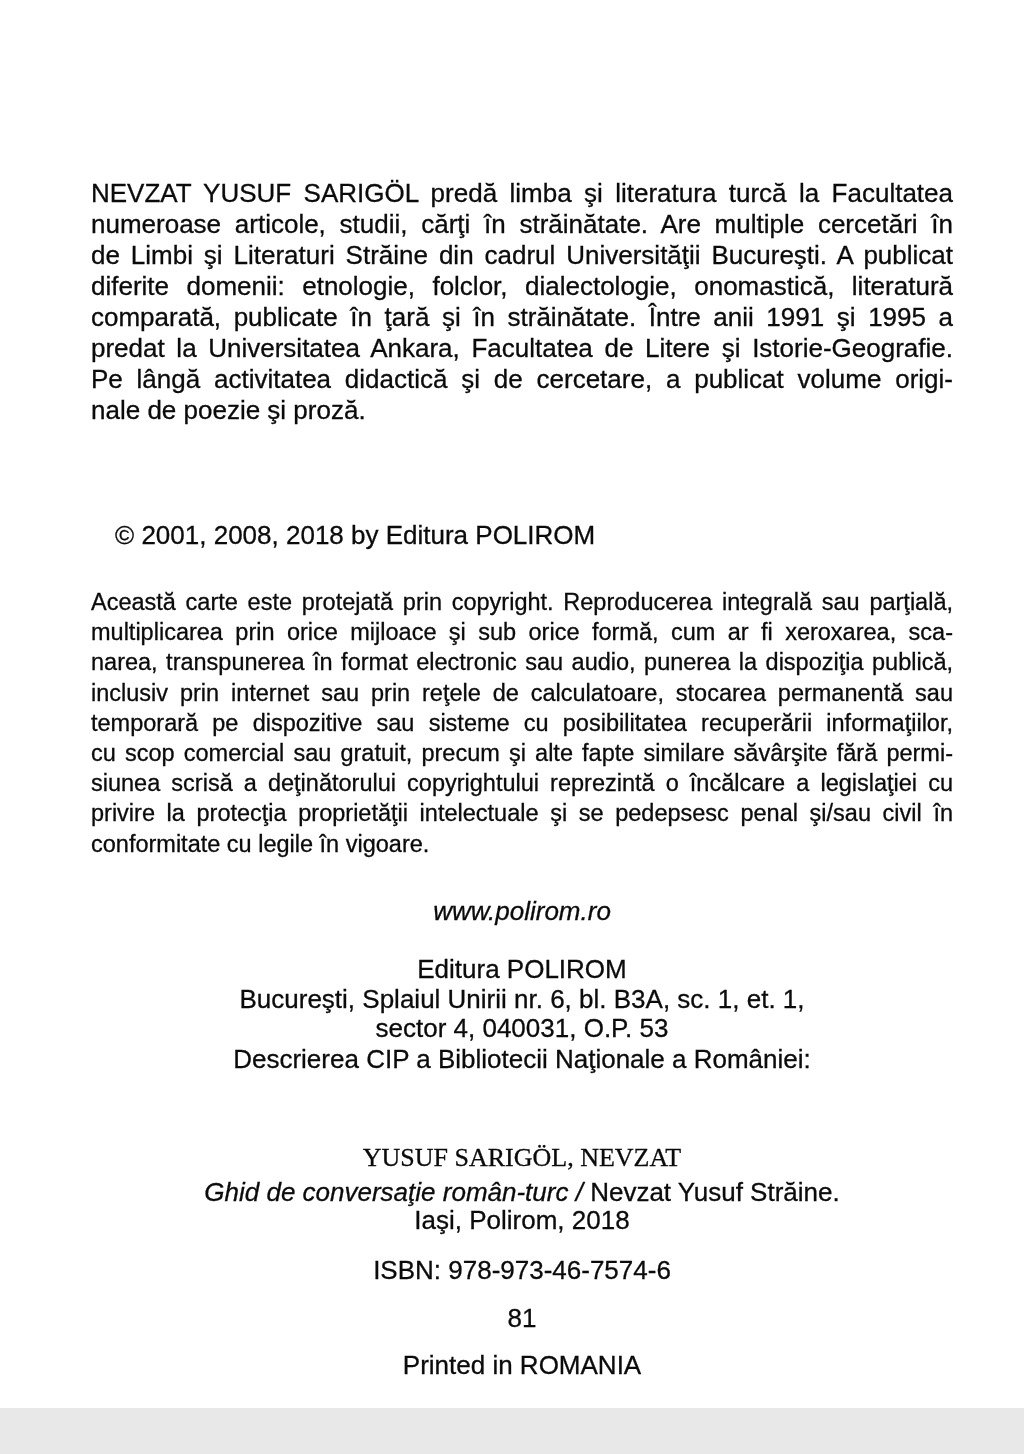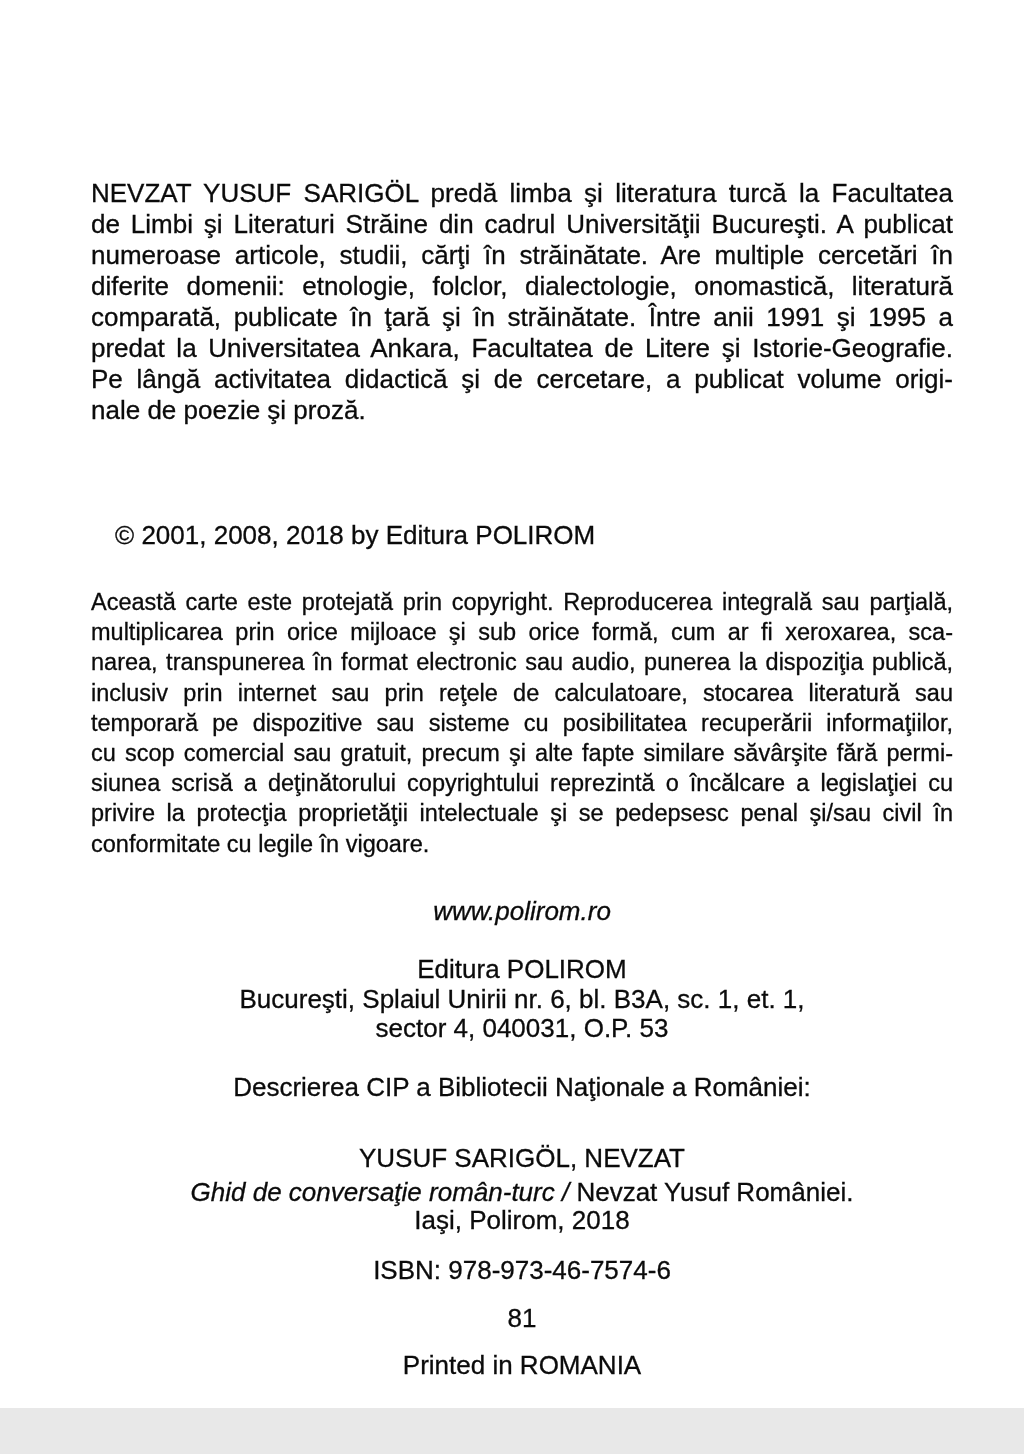--- a/index.html
+++ b/index.html
@@ -24,72 +24,72 @@
   .jlast { text-align: right;  text-align-last: left; }
 
   .bio       { top: 178px;  font-size: 26px;   line-height: 31px; }
   .copyright { top: 520px;  font-size: 26px;   line-height: 31px; margin-left: 24px; }
   .legal     { top: 587px;  font-size: 23.5px; line-height: 30.2px; }
 
   .center    { text-align: center; }
   .website   { top: 896px;  font-size: 26px; font-style: italic; line-height: 30px; }
   .publisher { top: 955px;  font-size: 26px; line-height: 29.6px; }
 
-  .cip-heading { top: 1072px; font-size: 26px; line-height: 30px; }
-  .cip-author  { top: 1143px; font-size: 26px; line-height: 30px; }
+  .cip-heading { top: 1044px; font-size: 26px; line-height: 30px; }
+  .cip-author  { top: 1143px; font-size: 26px; line-height: 30px; font-family: Liberation Serif, serif; }
   .cip-title   { top: 1177px; font-size: 26px; line-height: 30px; }
   .cip-title .t-italic { font-style: italic; }
   .cip-pub     { top: 1205px; font-size: 26px; line-height: 30px; }
 
   .isbn    { top: 1255px; font-size: 26px; line-height: 30px; }
   .udc     { top: 1303px; font-size: 26px; line-height: 30px; }
   .printed { top: 1350px; font-size: 26px; line-height: 30px; }
 </style>
 </head>
 <body>
 
 <div class="page">
 
   <div class="col bio">
     <div class="jline">NEVZAT YUSUF SARIGÖL predă limba şi literatura turcă la Facultatea</div>
+    <div class="jline">numeroase articole, studii, cărţi în străinătate. Are multiple cercetări în</div>
     <div class="jline">de Limbi şi Literaturi Străine din cadrul Universităţii Bucureşti. A publicat</div>
-    <div class="jline">numeroase articole, studii, cărţi în străinătate. Are multiple cercetări în</div>
     <div class="jline">diferite domenii: etnologie, folclor, dialectologie, onomastică, literatură</div>
     <div class="jline">comparată, publicate în ţară şi în străinătate. Între anii 1991 şi 1995 a</div>
     <div class="jline">predat la Universitatea Ankara, Facultatea de Litere şi Istorie-Geografie.</div>
     <div class="jline">Pe lângă activitatea didactică şi de cercetare, a publicat volume origi-</div>
     <div class="jlast">nale de poezie şi proză.</div>
   </div>
 
   <div class="col copyright">© 2001, 2008, 2018 by Editura POLIROM</div>
 
   <div class="col legal">
     <div class="jline">Această carte este protejată prin copyright. Reproducerea integrală sau parţială,</div>
     <div class="jline">multiplicarea prin orice mijloace şi sub orice formă, cum ar fi xeroxarea, sca-</div>
     <div class="jline">narea, transpunerea în format electronic sau audio, punerea la dispoziţia publică,</div>
-    <div class="jline">inclusiv prin internet sau prin reţele de calculatoare, stocarea literatură sau</div>
+    <div class="jline">inclusiv prin internet sau prin reţele de calculatoare, stocarea permanentă sau</div>
     <div class="jline">temporară pe dispozitive sau sisteme cu posibilitatea recuperării informaţiilor,</div>
     <div class="jline">cu scop comercial sau gratuit, precum şi alte fapte similare săvârşite fără permi-</div>
     <div class="jline">siunea scrisă a deţinătorului copyrightului reprezintă o încălcare a legislaţiei cu</div>
     <div class="jline">privire la protecţia proprietăţii intelectuale şi se pedepsesc penal şi/sau civil în</div>
     <div class="jlast">conformitate cu legile în vigoare.</div>
   </div>
 
   <div class="col center website">www.polirom.ro</div>
 
   <div class="col center publisher">
     <div>Editura POLIROM</div>
     <div>Bucureşti, Splaiul Unirii nr. 6, bl. B3A, sc. 1, et. 1,</div>
     <div>sector 4, 040031, O.P. 53</div>
   </div>
 
   <div class="col center cip-heading">Descrierea CIP a Bibliotecii Naţionale a României:</div>
   <div class="col center cip-author">YUSUF SARIGÖL, NEVZAT</div>
   <div class="col center cip-title">
-    <span class="t-italic">Ghid de conversaţie român-turc /</span><span> Nevzat Yusuf României.</span>
+    <span class="t-italic">Ghid de conversaţie român-turc /</span><span> Nevzat Yusuf Străine.</span>
   </div>
   <div class="col center cip-pub">Iaşi, Polirom, 2018</div>
 
   <div class="col center isbn">ISBN: 978-973-46-7574-6</div>
   <div class="col center udc">81</div>
   <div class="col center printed">Printed in ROMANIA</div>
 
 </div>
 
 </body></html>

